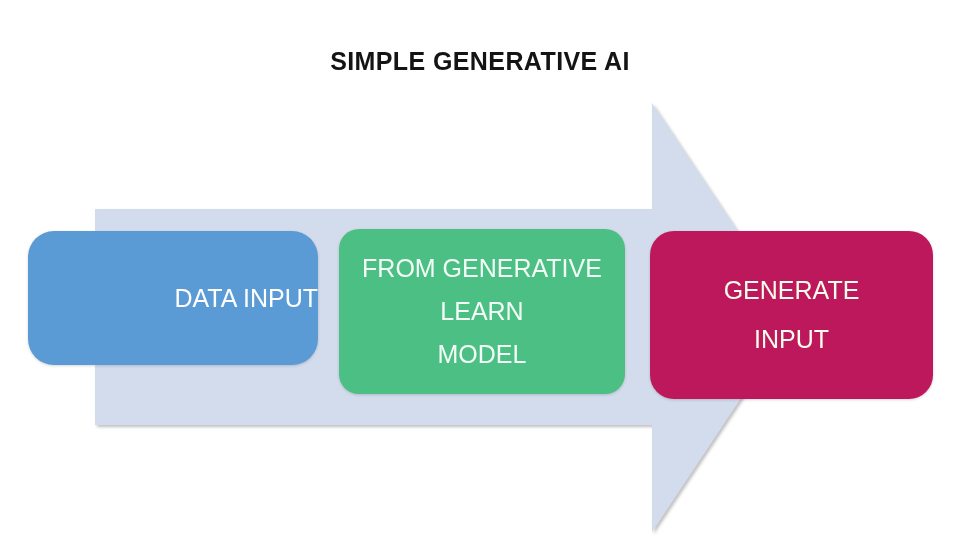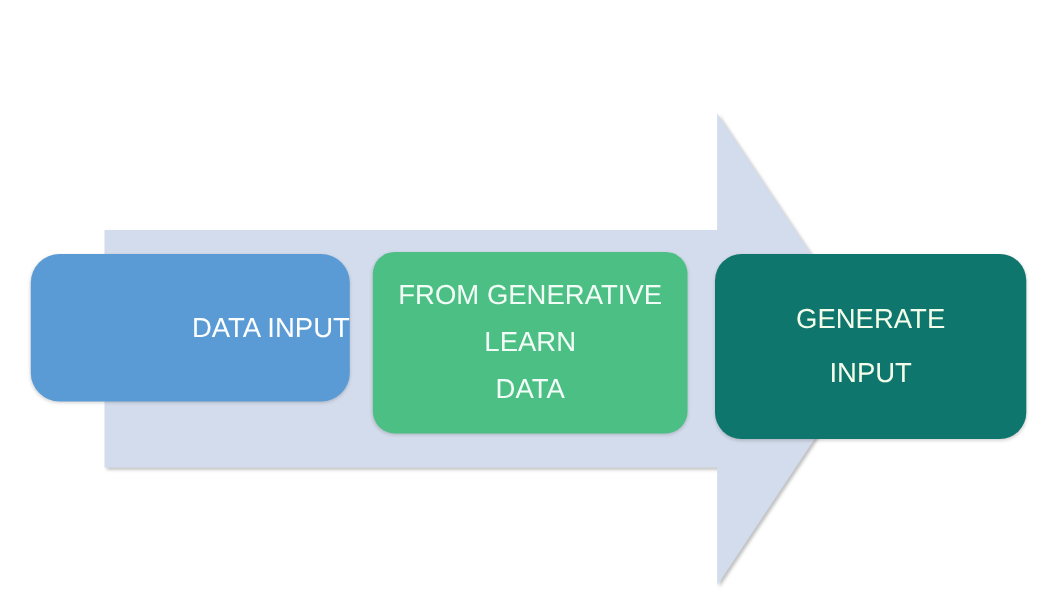--- a/index.html
+++ b/index.html
@@ -100,38 +100,39 @@
   #stage-generate-output .line {
     margin: 12px 0;
     color: #f4fde9;
   }
 </style>
 </head>
 <body style="background: rgb(255, 255, 255);">
 
 <div id="canvas" style="background: rgb(255, 255, 255);">
 
+  <div id="slide-title" style="color: rgb(20, 20, 20);">SIMPLE GENERATIVE AI</div>
 
   <svg id="arrow-svg" viewBox="0 0 960 540" xmlns="http://www.w3.org/2000/svg">
     <defs>
       <filter id="arrow-shadow" x="-10%" y="-10%" width="130%" height="130%">
         <feDropShadow dx="2" dy="2" stdDeviation="1.6" flood-color="#8c8c8c" flood-opacity="0.55"></feDropShadow>
       </filter>
     </defs>
     <polygon id="arrow-shape" points="95,209 652,209 652,103 795,317 652,532 652,425 95,425" fill="#D3DCEC" filter="url(#arrow-shadow)"></polygon>
   </svg>
 
   <div class="stage-box" id="stage-data-input" style="background:#5B9BD5;">
     <span class="line" style="color: rgb(255, 255, 255);">DATA INPUT</span>
   </div>
 
   <div class="stage-box" id="stage-learn-model" style="background:#4CBF84;">
     <span class="line" style="color: rgb(243, 253, 247);">FROM GENERATIVE</span>
     <span class="line" style="color: rgb(243, 253, 247);">LEARN</span>
-    <span class="line" style="color: rgb(243, 253, 247);">DATA</span>
+    <span class="line" style="color: rgb(243, 253, 247);">MODEL</span>
   </div>
 
-  <div class="stage-box" id="stage-generate-output" style="background:#0f766e;">
+  <div class="stage-box" id="stage-generate-output" style="background:#be185d;">
     <span class="line" style="color: rgb(244, 253, 233);">GENERATE</span>
     <span class="line" style="color: rgb(244, 253, 233);">INPUT</span>
   </div>
 
 </div>
 
 </body></html>

